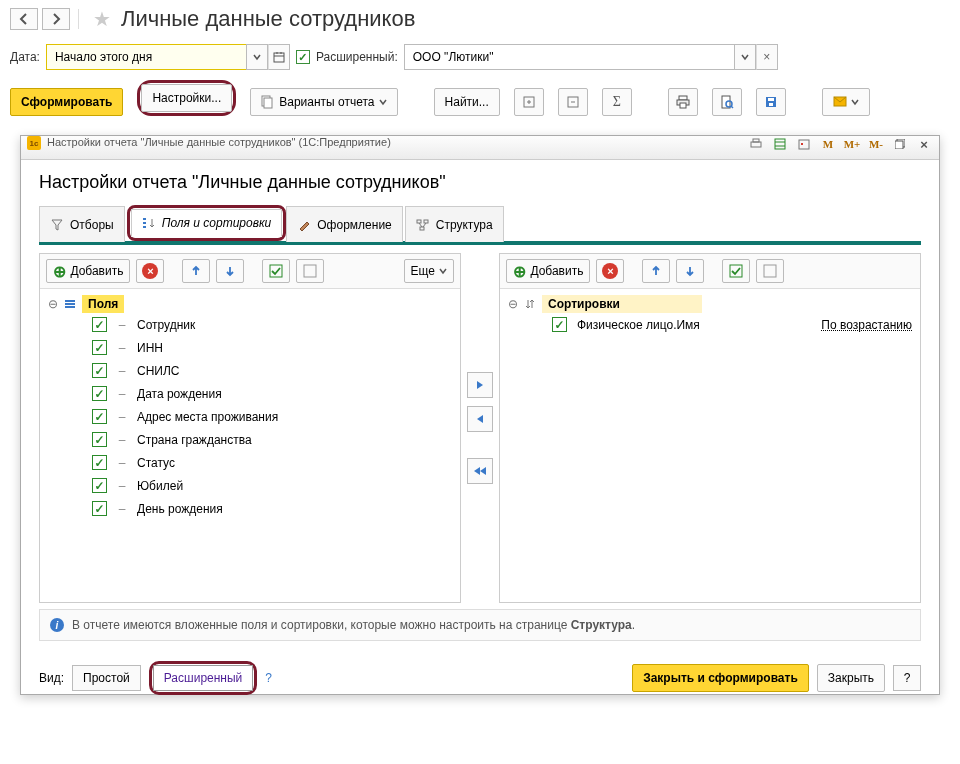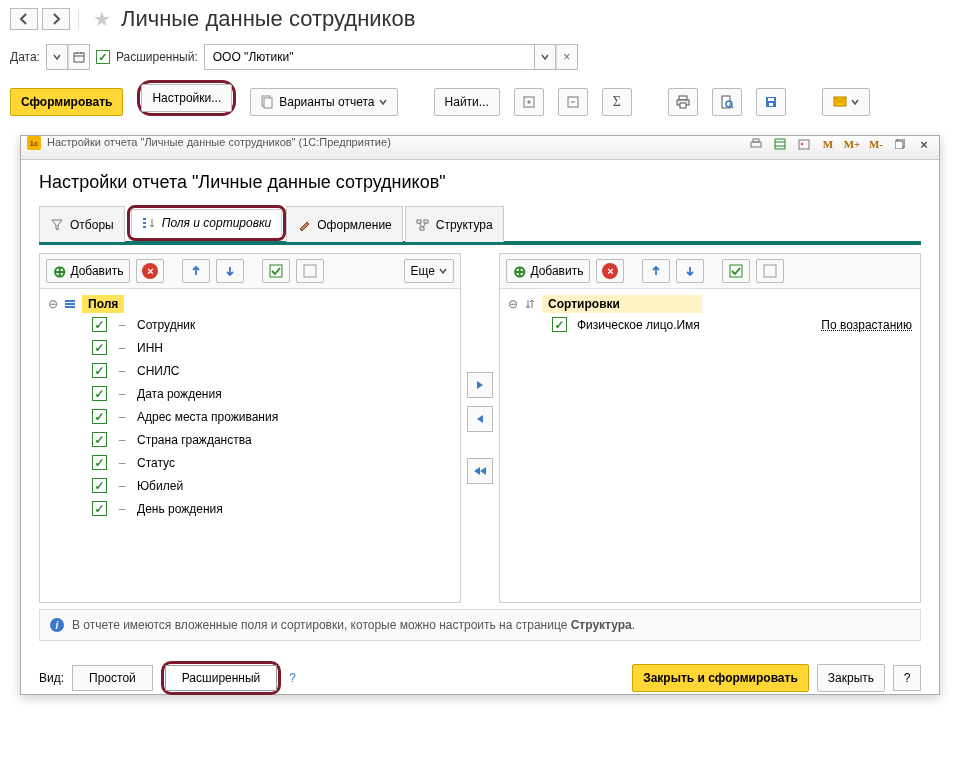--- a/index.html
+++ b/index.html
@@ -73,22 +73,22 @@
   .sort-row .left { display:flex; align-items:center; gap:10px;}
   .sortdir { text-decoration: underline dotted; color:#000000;}
 
   
   .info-bar { margin-top:6px; border:1px solid #ddd; background:#fafafa; padding:8px 10px; color:#555; display:flex; gap:8px; align-items:center;}
   .info-ic { width:14px; height:14px; border-radius:7px; background:#3a79c9; color:#fff; display:inline-flex; align-items:center; justify-content:center; font-size:10px; font-style:italic; font-weight:bold;}
 
   
   .bottom-bar { display:flex; align-items:center; gap:8px; padding:10px 18px; }
   .bottom-bar .spacer { flex:1; }
-  .mode-btn { height:26px; border:1px solid #bbb; background:#fafafa; padding:0 16px; display:flex; align-items:center; cursor:pointer;}
-  .mode-btn.on { border-color:#999; background:#fff; color:#000000; }
+  .mode-btn { height:26px; border:1px solid #bbb; background:#fafafa; padding:0 10px; display:flex; align-items:center; cursor:pointer;}
+  .mode-btn.on { border-color:#999; background:#fff; color:#4c1d95; }
   .qbtn { width:28px; height:26px; border:1px solid #bbb; background:#fafafa; display:flex; align-items:center; justify-content:center; cursor:pointer;}
 
   
   svg { display:block; }
 </style>
 </head>
 <body>
 <div class="page">
 
 <div class="topbar">
@@ -103,20 +103,23 @@
         </svg>
   </div>
   <div class="divider"></div>
   <span class="star-icon">★</span>
   <span class="page-title">Личные данные сотрудников</span>
 </div>
 
 <div class="filter-row">
   <span class="lbl">Дата:</span>
   <div class="pill-input highlight">
+    <div class="txt">
+          <span>Начало этого дня</span>
+        </div>
     <div class="pbtn">
           <svg width="8" height="8" viewBox="0 0 8 8">
             <path d="M1 2 L4 6 L7 2" stroke="#555" fill="none" stroke-width="1.5"></path>
           </svg>
         </div>
     <div class="pbtn">
           <svg width="12" height="12" viewBox="0 0 12 12">
             <rect x="1" y="2" width="10" height="9" fill="none" stroke="#555"></rect>
             <line x1="1" y1="5" x2="11" y2="5" stroke="#555"></line>
             <line x1="4" y1="1" x2="4" y2="3" stroke="#555"></line>

